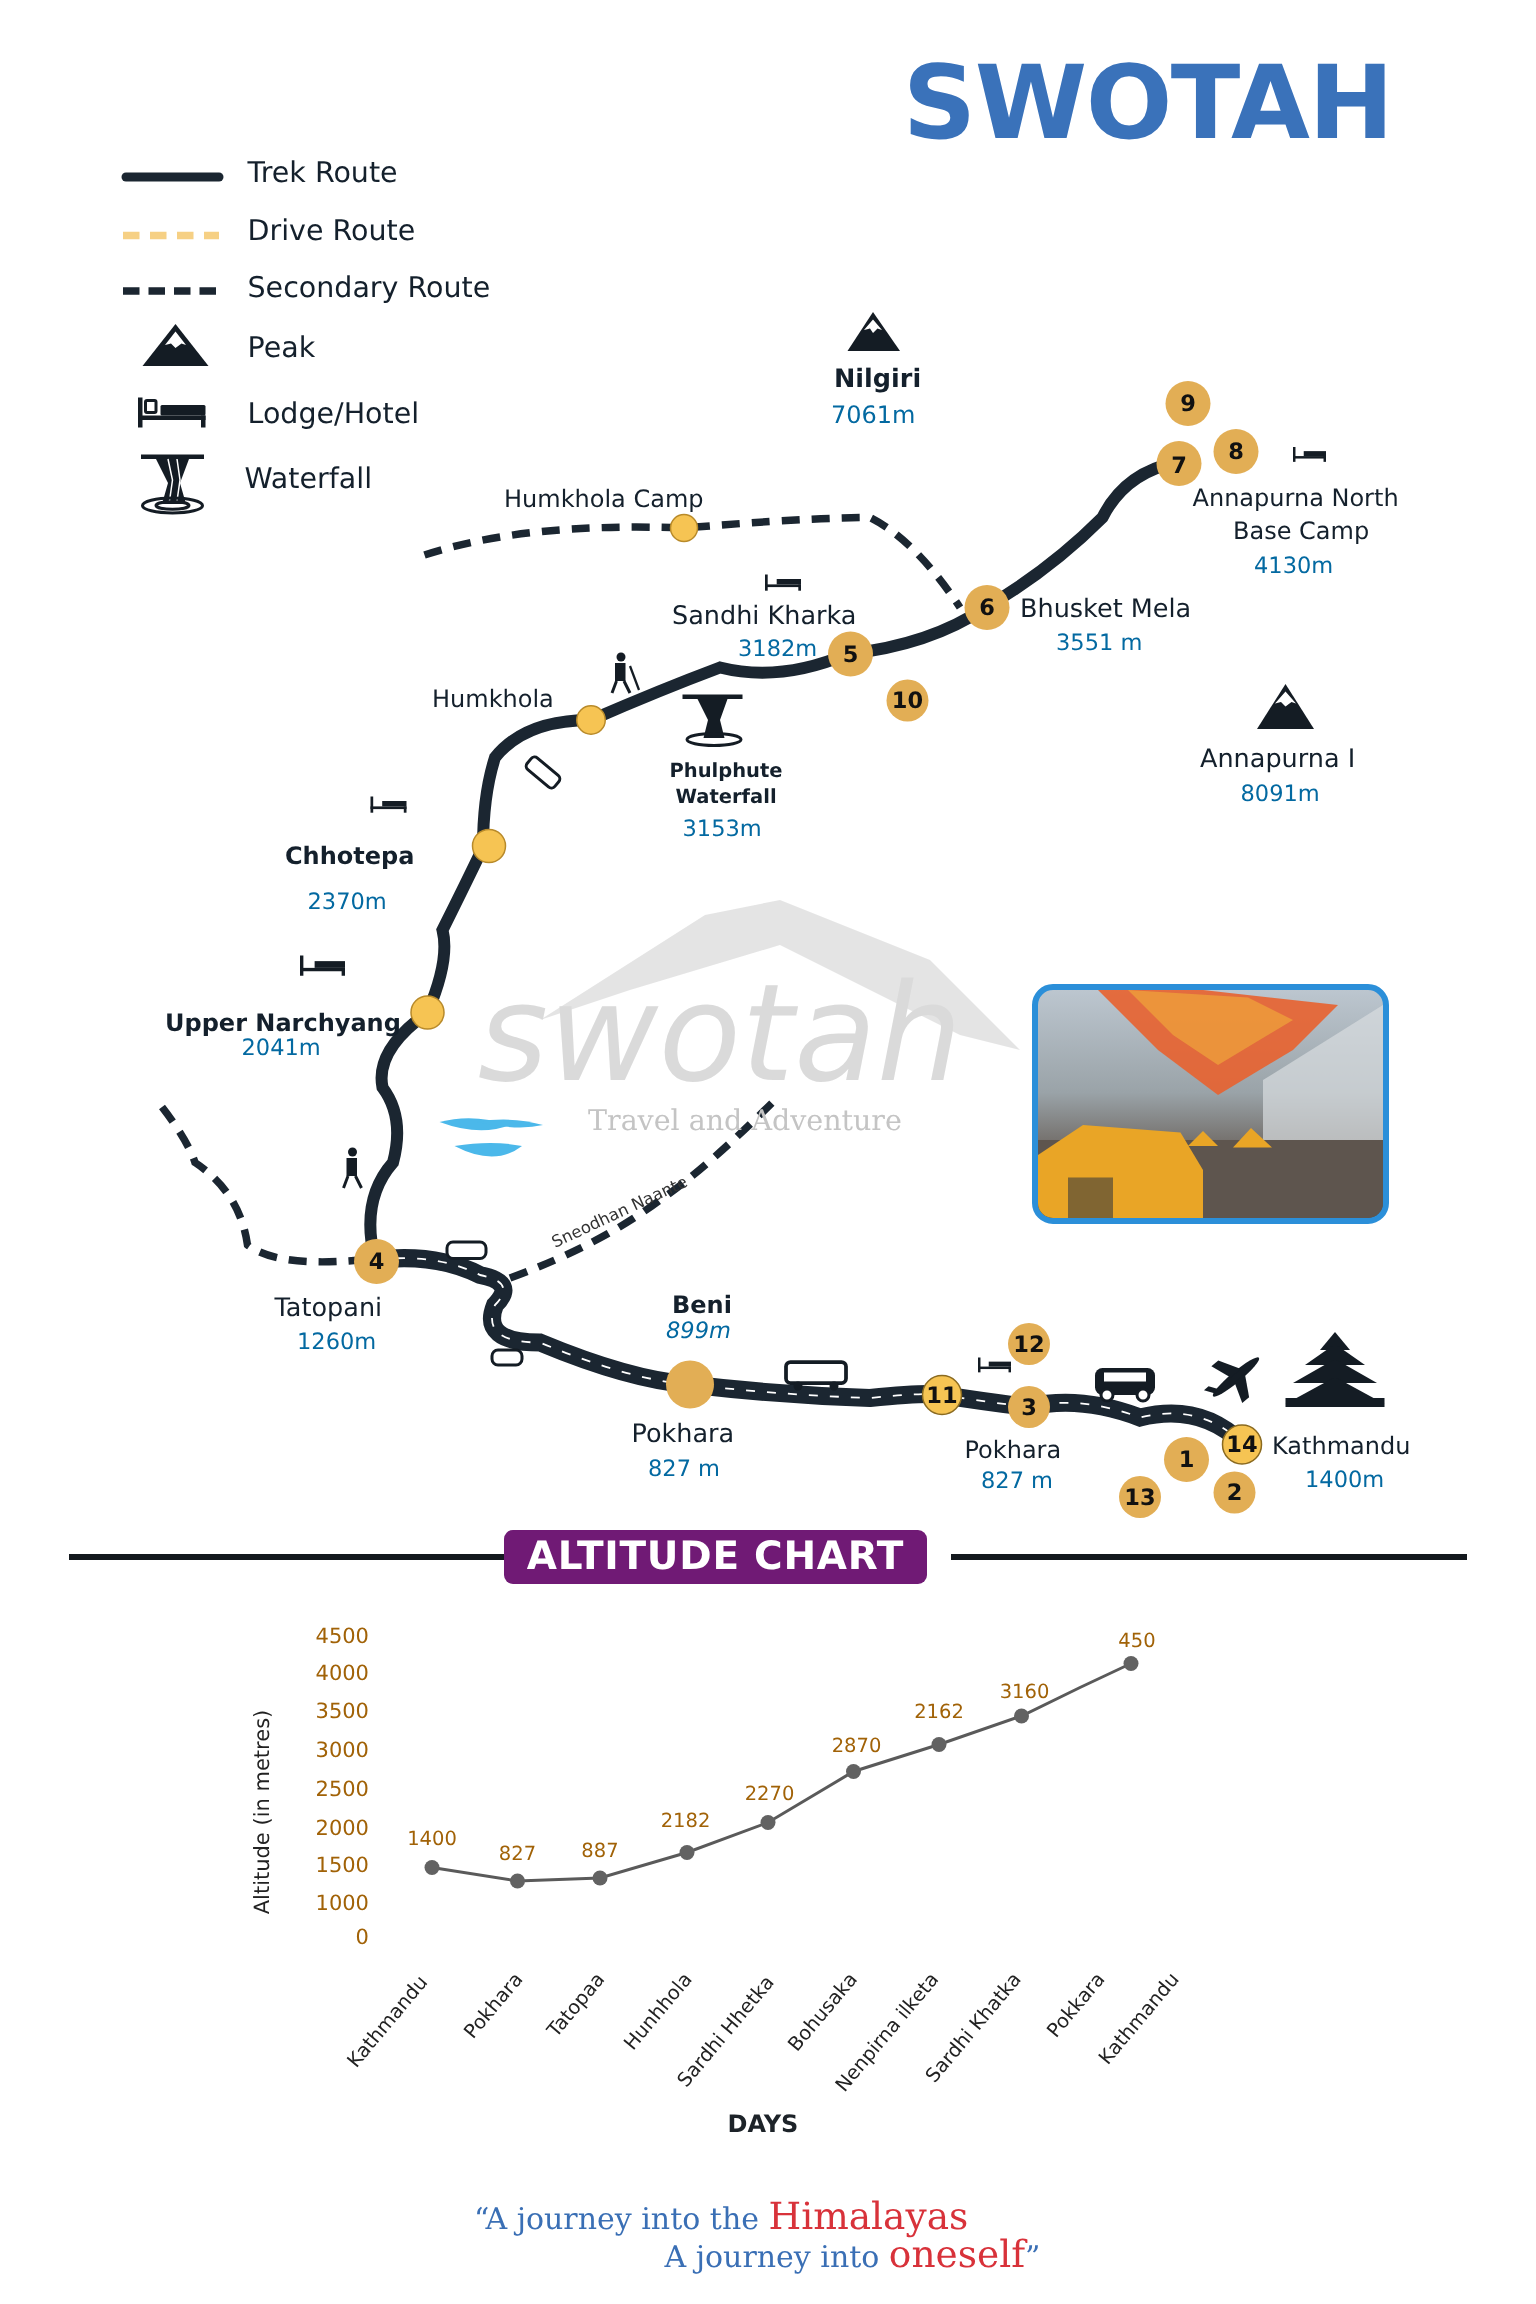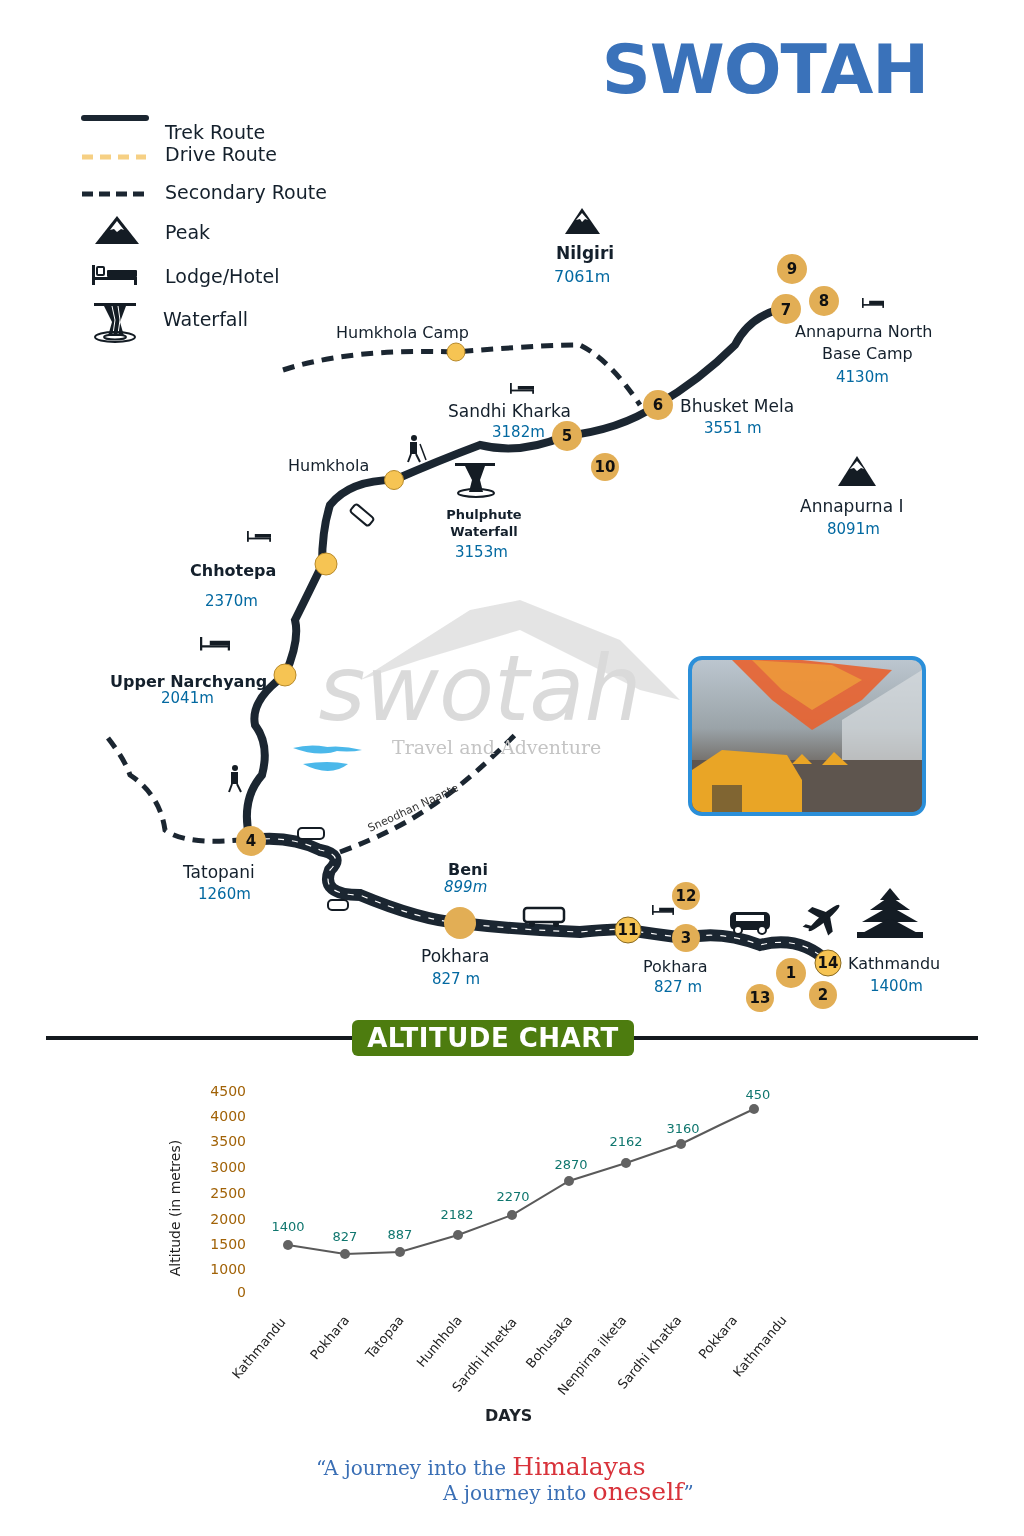--- a/index.html
+++ b/index.html
@@ -10,27 +10,27 @@
   .brand { left: 580px; top: 30px; width: 370px; text-align: center; color: #3b73b9; }
   .brand-title { font-family: "DejaVu Sans", sans-serif; font-weight: bold; font-size: 68px;
                  letter-spacing: -1px; line-height: 80px; color: #3a72ba; }
   .brand-sub { font-family: "DejaVu Serif", "Liberation Serif", serif; font-size: 31px;
                line-height: 36px; color: #3b72b7; margin-top: -2px; }
   .legend-label { font-size: 19px; color: #14202c; }
   .lbl { font-size: 16px; white-space: nowrap; color: #14202c; }
   .lbl-b { font-weight: bold; }
   .alt { font-size: 15px; color: #0369a1; white-space: nowrap; }
   .num { font-weight: bold; font-size: 15px; text-anchor: middle; dominant-baseline: central; fill:#111; }
-  .chart-title { left: 352px; top: 1020px; width: 282px; height: 36px; background: #4d7c0f;
+  .chart-title { left: 336px; top: 1020px; width: 282px; height: 36px; background: #701a75;
                  border-radius: 6px; color: #fff; font-weight: bold; font-size: 26px;
                  text-align: center; line-height: 36px; letter-spacing: 0.5px; }
   .ytick { font-size: 14px; color: #a16207; text-align: right; width: 50px; }
   .xtick { font-size: 13px; color: #222; white-space: nowrap; transform-origin: right center; }
-  .dlabel { font-size: 13px; color: #0f766e; text-align: center; width: 50px; }
-  .quote { font-family: "DejaVu Serif", "Liberation Serif", serif; color: #3a6fb5; font-size: 20px; white-space: nowrap; }
+  .dlabel { font-size: 13px; color: #a16207; text-align: center; width: 50px; }
+  .quote { font-family: "DejaVu Serif", "Liberation Serif", serif; color: #3a6fb5; font-size: 20px; white-space: nowrap; margin-top: 11px; }
   .quote .red { color: #d8323a; font-size: 25px; }
   .photo { left: 688px; top: 656px; width: 238px; height: 160px; border: 4px solid #2b8fd9;
            border-radius: 14px; overflow: hidden; box-sizing: border-box;
            background: linear-gradient(180deg, #bcc6cf 0%, #9aa3a8 45%, #6f6964 70%, #5b524b 100%); }
 </style>
 </head>
 <body>
 
 <div class="abs brand">
   <div class="brand-title">SWOTAH</div>
@@ -53,21 +53,21 @@
       <rect x="134" y="277" width="3" height="8"></rect>
     </g>
     <g>
       <rect x="94" y="303" width="42" height="3" fill="#141c24"></rect>
       <path d="M104,306 L126,306 L120,322 L124,336 L108,336 L112,322 Z" fill="#141c24"></path>
       <path d="M112,306 L115,320 L113,334 M118,306 L120,320 L118,334" stroke="#fff" stroke-width="1" fill="none"></path>
       <ellipse cx="115" cy="337" rx="20" ry="5" fill="none" stroke="#141c24" stroke-width="2"></ellipse>
       <ellipse cx="115" cy="337" rx="11" ry="2.5" fill="none" stroke="#141c24" stroke-width="2"></ellipse>
     </g>
   </svg>
-  <div class="abs legend-label" style="left:165px;top:104px;margin-top:17px;">Trek Route</div>
+  <div class="abs legend-label" style="left:165px;top:104px;">Trek Route</div>
   <div class="abs legend-label" style="left:165px;top:143px;">Drive Route</div>
   <div class="abs legend-label" style="left:165px;top:181px;">Secondary Route</div>
   <div class="abs legend-label" style="left:165px;top:221px;">Peak</div>
   <div class="abs legend-label" style="left:165px;top:265px;">Lodge/Hotel</div>
   <div class="abs legend-label" style="left:163px;top:308px;">Waterfall</div>
 </div>
 
 <svg class="map" width="1024" height="1020">
 
   <g opacity="0.55">

